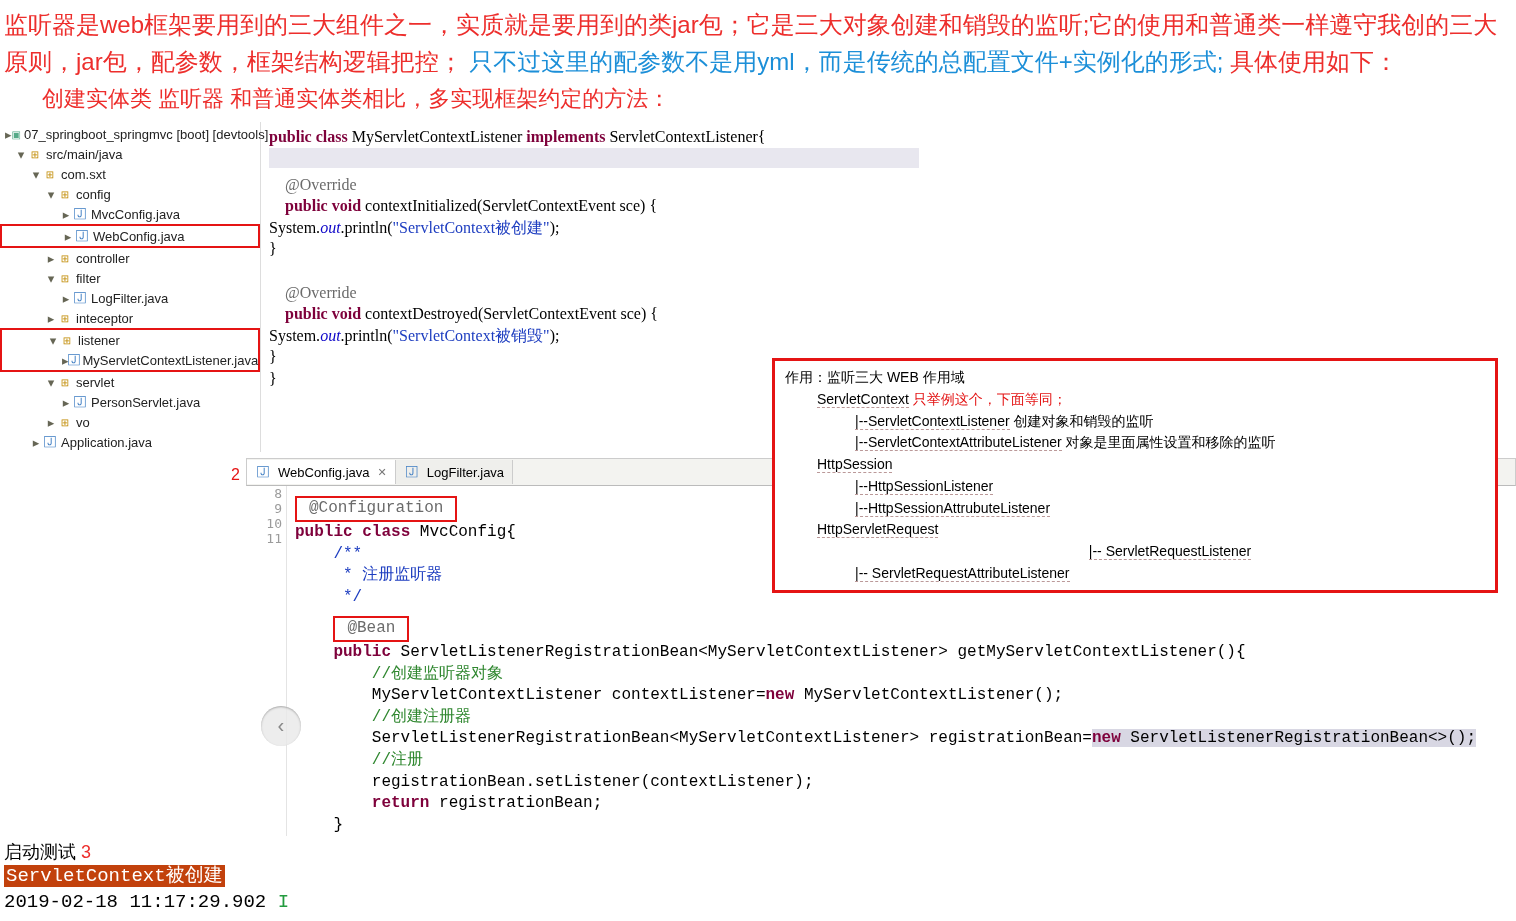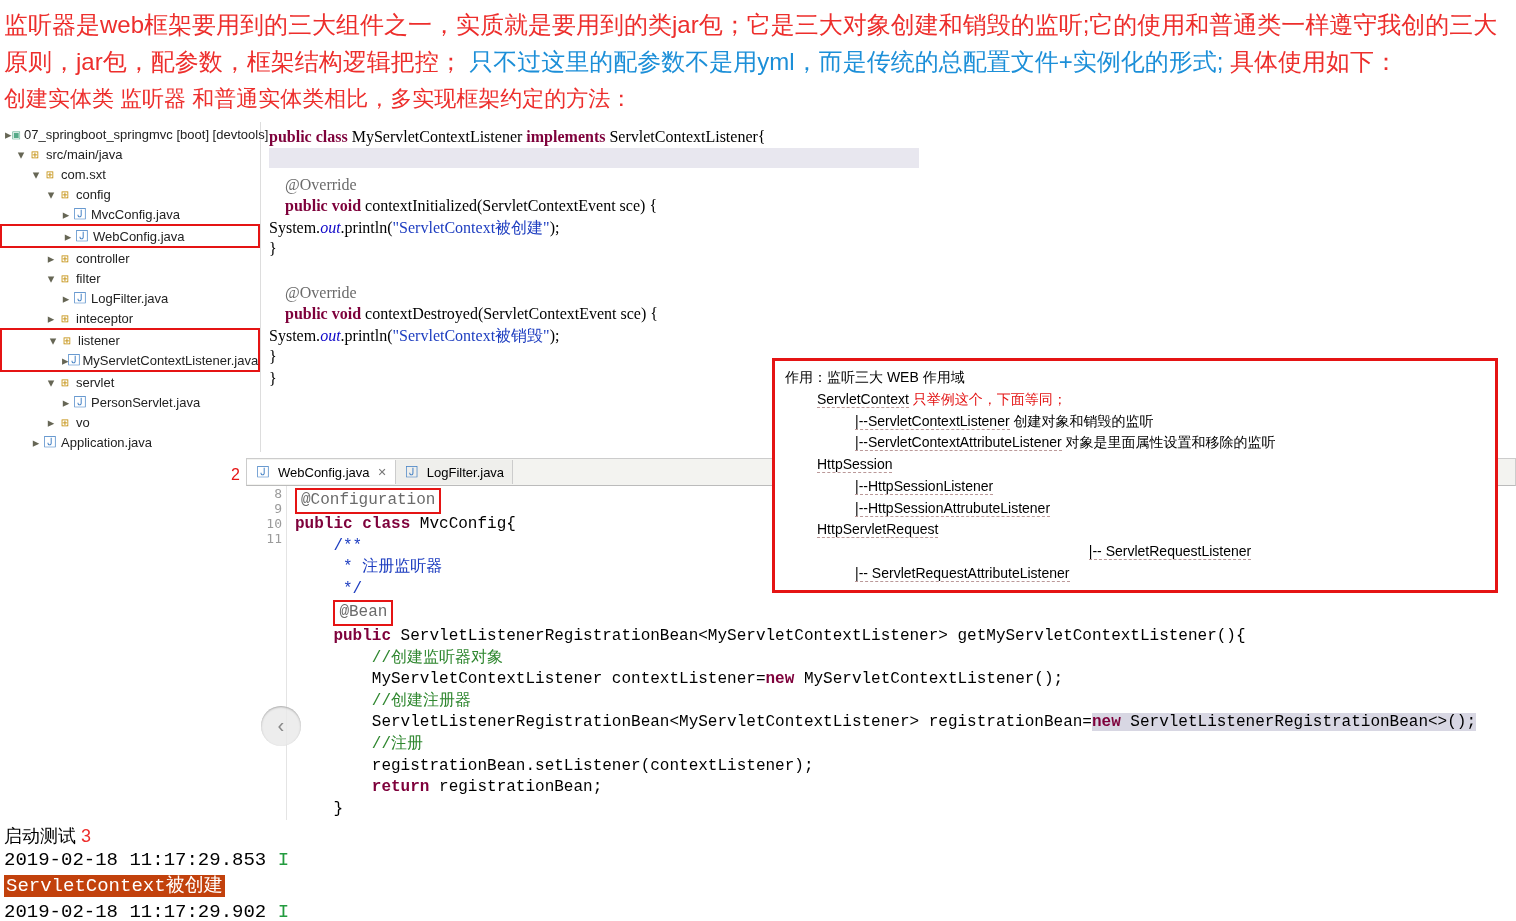--- a/index.html
+++ b/index.html
@@ -1,19 +1,19 @@
 <!DOCTYPE html>
 <html><head>
 <meta charset="utf-8">
 <style>
   body { margin:0; font-family: "Microsoft YaHei", Arial, sans-serif; background:#fff; width:1516px; }
   .intro { padding:6px 4px 0 4px; font-size:24px; line-height:1.55; }
   .red   { color:#ed2e2c; }
   .blue  { color:#1c8fd8; }
-  .sub   { color:#ed2e2c; font-size:22px; padding:4px 4px 8px 4px; }
+  .sub   { color:#ed2e2c; font-size:22px; padding:4px 4px 8px 4px;margin-left:38px; }
 
   .row1 { display:flex; align-items:flex-start; }
   .tree { width:260px; font-size:13px; color:#222; background:#fff; border-right:1px solid #ddd; padding-top:2px; }
   .tree-row { display:flex; align-items:center; height:20px; padding:0 4px; white-space:nowrap; }
   .tw { display:inline-block; width:12px; text-align:center; color:#665; }
   .ic { width:16px; height:16px; display:inline-flex; align-items:center; justify-content:center; margin-right:3px; font-size:10px; }
   .ic-pkg { color:#c08a00; }
   .ic-file { color:#3c7cc2; }
   .ic-proj { color:#5a8; }
   .redbox { border:2px solid #e51414; }
@@ -33,21 +33,21 @@
   .row2 { display:flex; align-items:flex-start; margin-top:6px; position:relative; }
   .num2 { width:240px; text-align:right; color:#e51414; font-size:16px; padding-top:8px; padding-right:6px; }
   .ed2  { flex:1; }
   .tabbar { display:flex; align-items:center; height:26px; background:#f3f3f0; border:1px solid #ccc; border-bottom:1px solid #bbb; font-size:13px; gap:0; }
   .tab { display:flex; align-items:center; height:24px; padding:0 8px; border-right:1px solid #ccc; background:#fff; gap:4px; }
   .tab.inact { background:#efefec; }
   .closex { color:#777; font-size:11px; margin-left:4px; }
   .gutter { width:36px; background:#fff; border-right:1px solid #e4e4e4; color:#9b9b9b; text-align:right; font-size:13px; padding-right:4px; font-family:Consolas,monospace; }
   .ed2body { display:flex; }
   .ed2code { font-family:Consolas,"Courier New",monospace; font-size:16px; line-height:1.35; padding:2px 0 0 8px; flex:1; }
-  .redbox2 { border:2px solid #e51414; display:inline-block; padding:0 4px; }
+  .redbox2 { border:2px solid #e51414; display:inline-block; padding:0 12px;margin-top:8px; }
   .newhl { background:#d8d7e3; }
 
   .infobox { position:absolute; right:18px; top:-100px; width:700px; border:3px solid #e51414;
              background:#fff; padding:6px 10px; font-size:14px; line-height:1.55; }
   .info-red { color:#e31313; }
   .info-node { border-bottom:1px dashed #b99; }
 
   .row3 { margin-top:4px; padding-left:4px; }
   .launch-title { font-size:18px; }
   .logtxt { font-family:Consolas,"Courier New",monospace; font-size:19px; line-height:1.35; }
@@ -223,19 +223,18 @@
     <div style="padding-left:70px;"><span class="info-node">|--HttpSessionAttrubuteListener</span></div>
     <div style="padding-left:32px;"><span class="info-node">HttpServletRequest</span></div>
     <div style="padding-left:70px;text-align:center;"><span class="info-node">|-- ServletRequestListener</span></div>
     <div style="padding-left:70px;"><span class="info-node">|-- ServletRequestAttributeListener</span></div>
   </div>
 </div>
 
 <div class="row3" style="position:relative;">
   <div class="launch-title"><span>启动测试 </span><span class="red">3</span></div>
   <div class="logtxt">
-    <div><span>2019-02-18 11:17:29.853  </span><span class="i">I</span></div>
     <div><span class="selblue">ServletContext被创建</span></div>
     <div><span>2019-02-18 11:17:29.902  </span><span class="i">I</span></div>
 
   </div>
 
 </div>
 
 </body></html>

